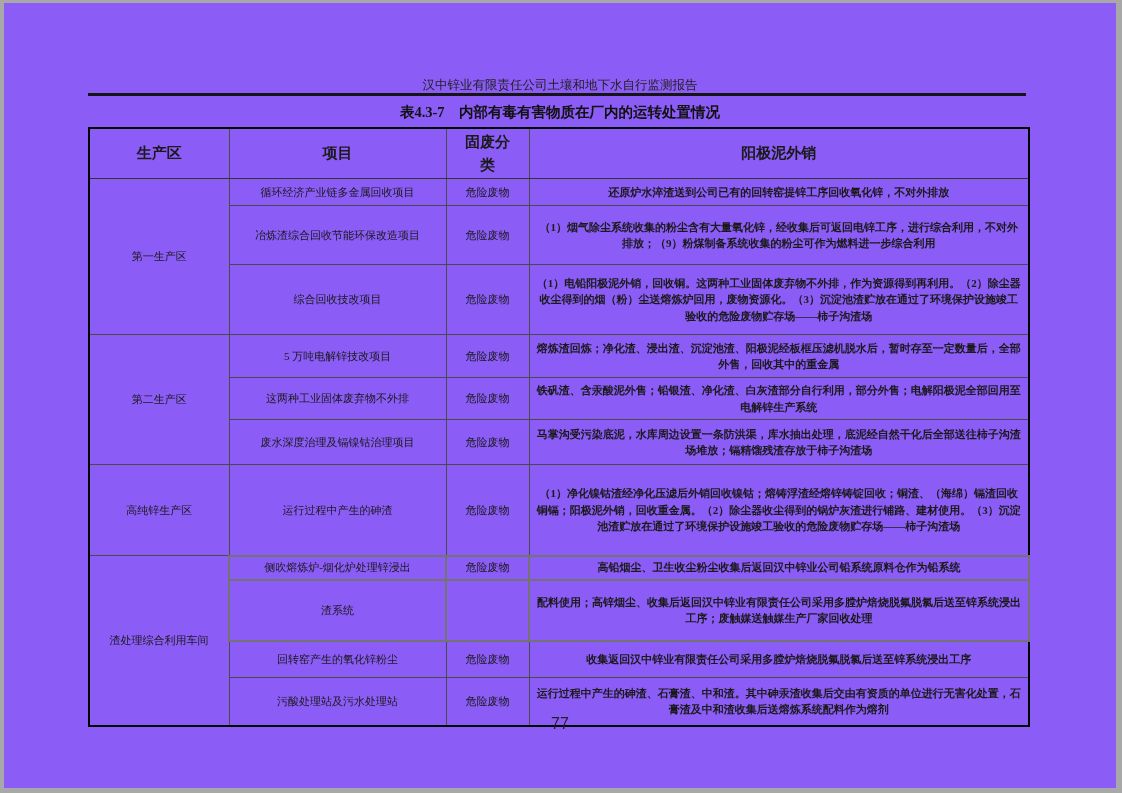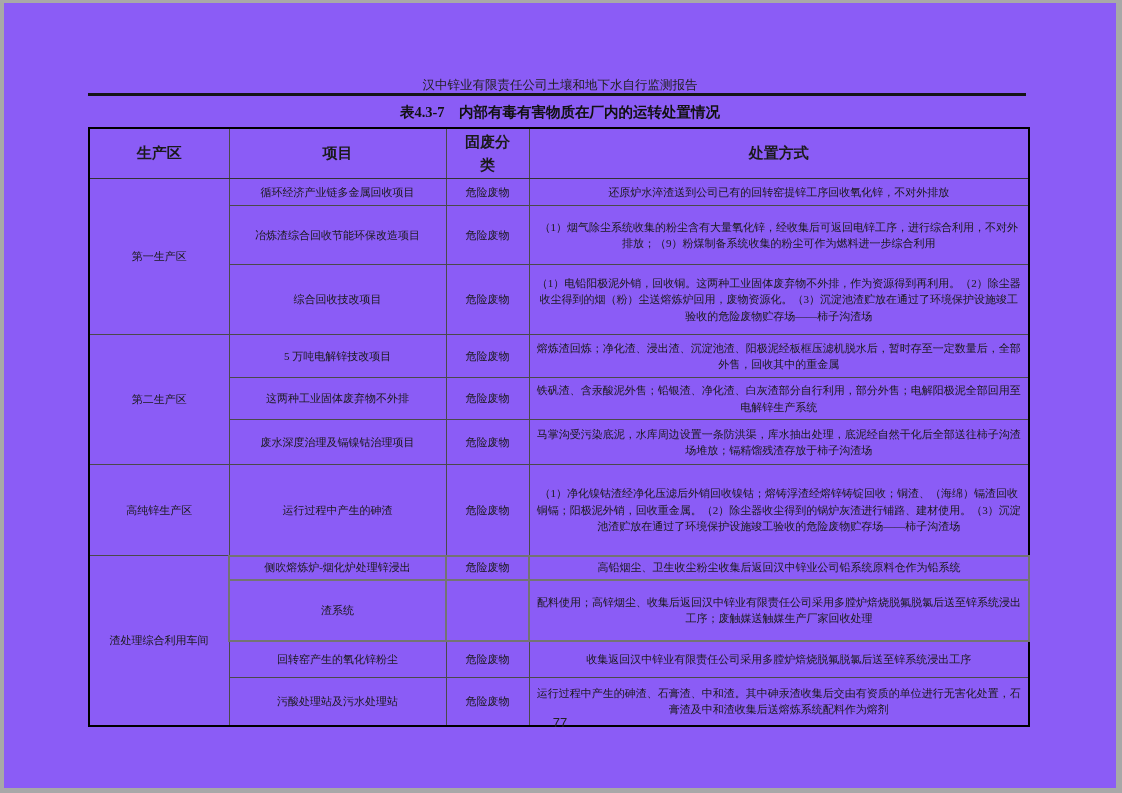--- a/index.html
+++ b/index.html
@@ -40,26 +40,26 @@
     font-size:11px;
     line-height:1.5;
     overflow:hidden;
   }
   table.main{border:2px solid #000;}
   table.main th{
     font-size:15px;font-weight:bold;padding:2px 16px;
     border-bottom:1px solid #333;
   }
   td.area{font-size:13.5px;}
-  td.disposal{padding:2px 9px;}
+  td.disposal{padding:2px 9px;font-weight:bold;}
   tr.hv td{border:2px solid #737373;}
   tr.hv td.area{border:1px solid #4a4a4a;border-left:2px solid #000;}
   .page-number{
     position:absolute;top:712px;left:0;width:100%;
-    text-align:center;font-size:13px;
+    text-align:center;font-size:16px;
     font-family:"Liberation Sans","DejaVu Sans",sans-serif;
     color:#222;
   }
 </style>
 </head>
 <body>
 
 <div class="page">
 
   <div class="doc-header">汉中锌业有限责任公司土壤和地下水自行监测报告</div>
@@ -74,21 +74,21 @@
       <col style="width:217px">
       <col style="width:83px">
       <col style="width:500px">
     </colgroup>
 
     <tbody>
         <tr style="height:23px">
       <th>生产区</th>
       <th>项目</th>
       <th>固废分类</th>
-      <th>处置方式</th>
+      <th>阳极泥外销</th>
     </tr>
 
     <tr style="height:27px">
       <td class="area" rowspan="3">第一生产区</td>
       <td>循环经济产业链多金属回收项目</td>
       <td>危险废物</td>
       <td class="disposal">还原炉水淬渣送到公司已有的回转窑提锌工序回收氧化锌，不对外排放</td>
     </tr>
     <tr style="height:59px">
       <td>冶炼渣综合回收节能环保改造项目</td>

